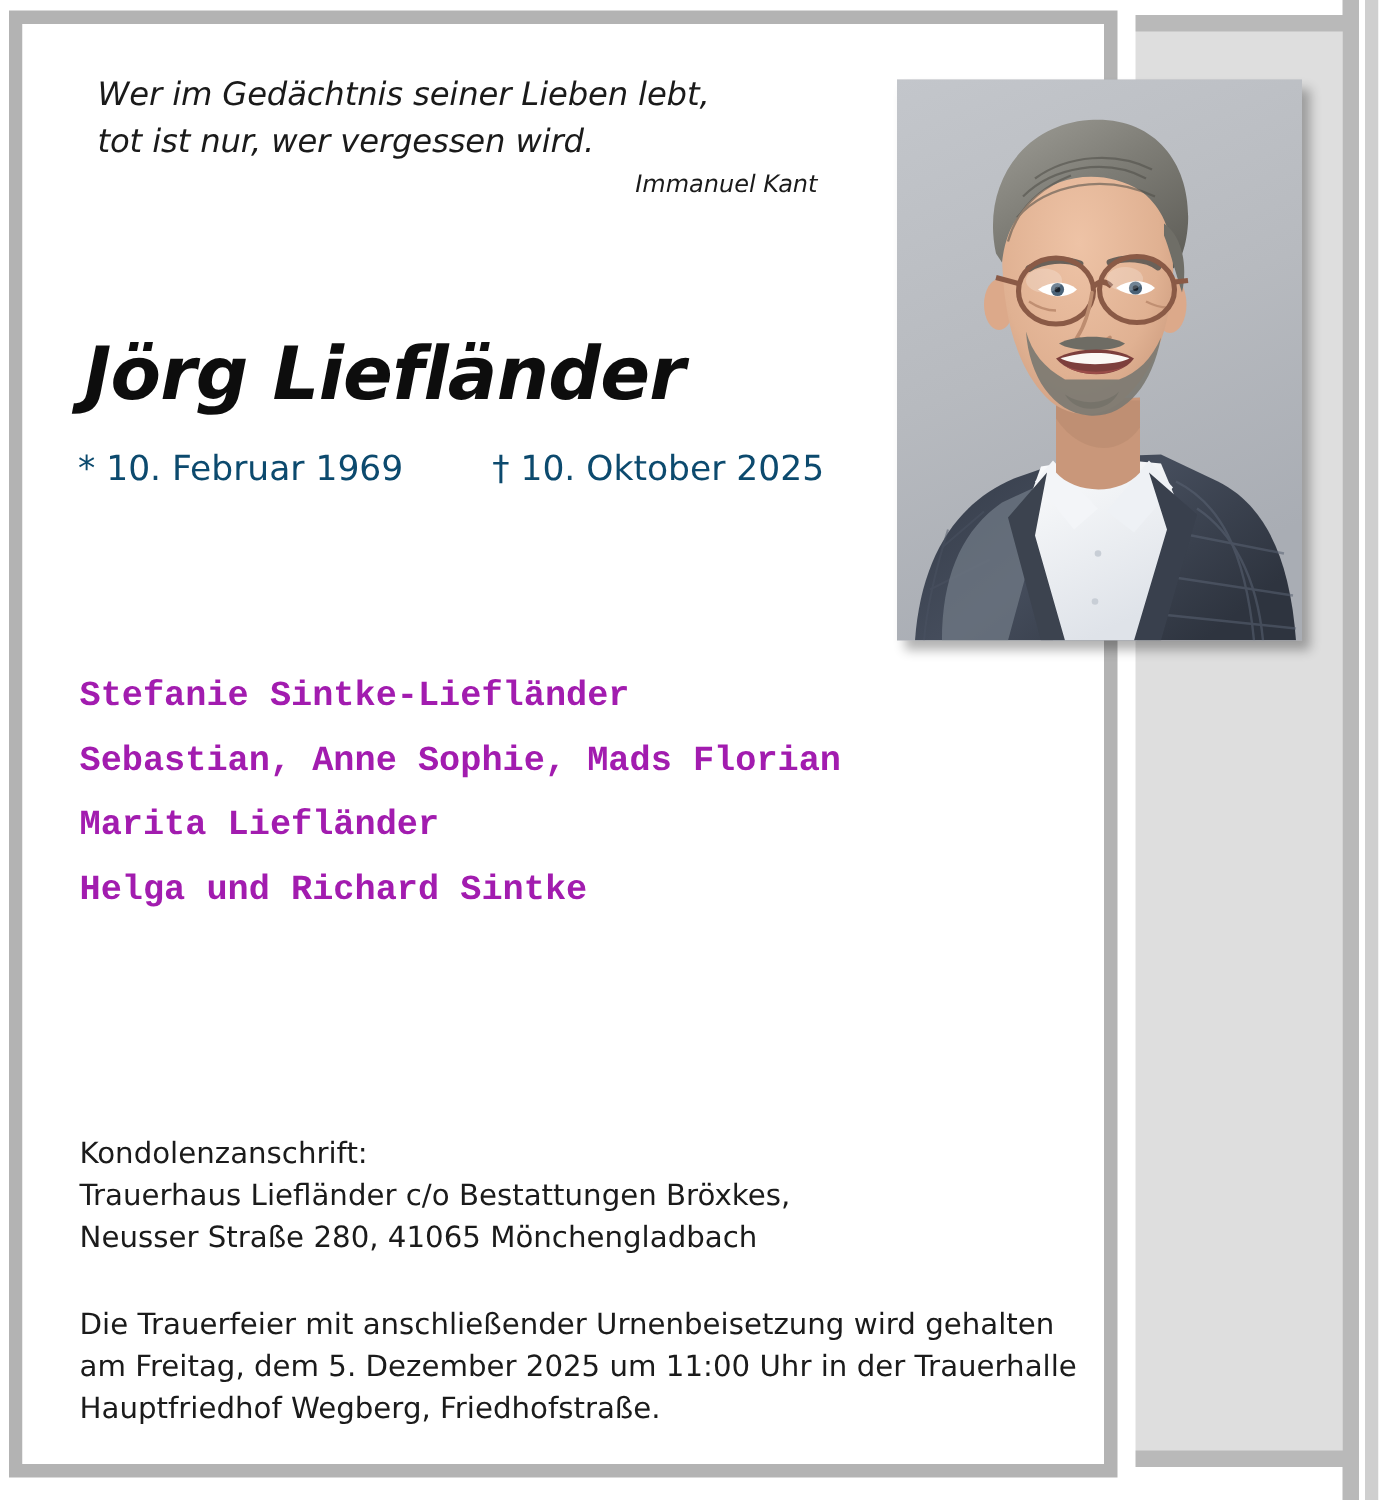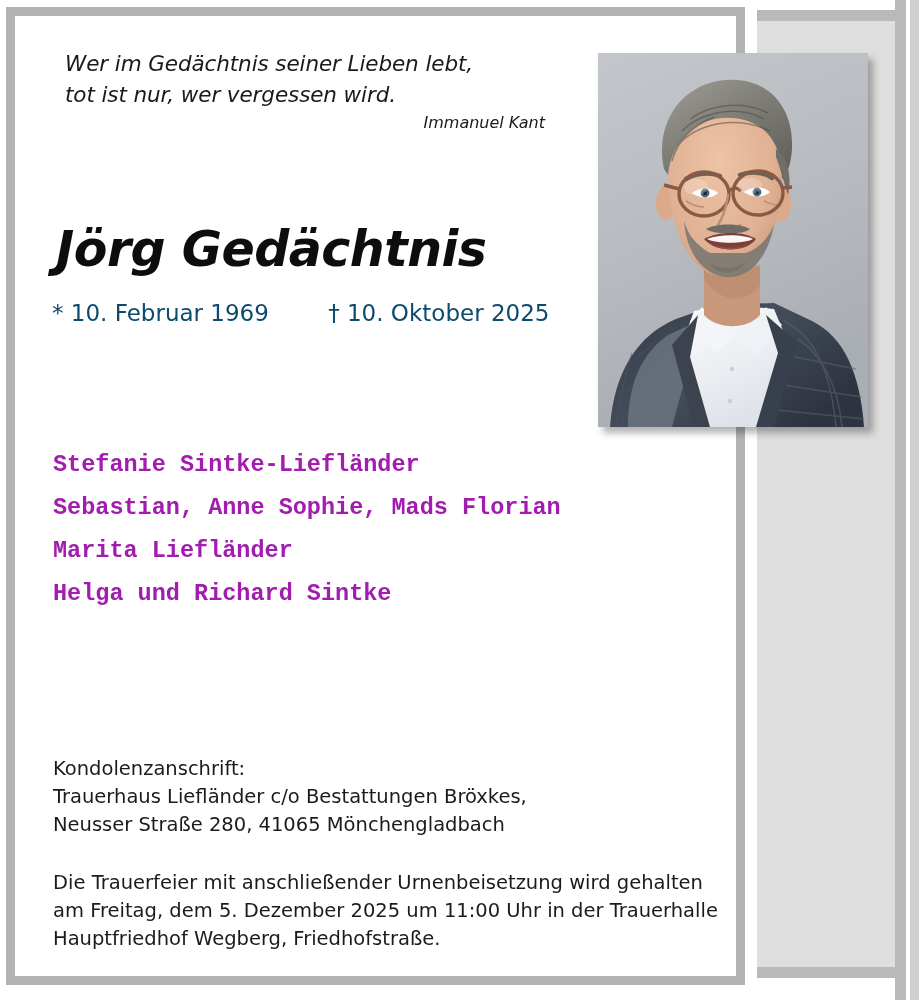--- a/index.html
+++ b/index.html
@@ -360,21 +360,21 @@
         <path d="M108 176 C118 170 142 170 152 176 C146 182 116 182 108 176 Z" fill="#6e6c64"></path>
 
         <path d="M106 186 C120 178 146 178 158 186 C148 200 118 200 106 186 Z" fill="#7d3f3c"></path>
         <path d="M109 186 C122 181 144 181 155 186 C145 191 119 191 109 186 Z" fill="#fbf8f4"></path>
         <path d="M112 191 C124 196 142 196 152 191 C142 198 122 198 112 191 Z" fill="#9b4d49"></path>
 
         <path d="M112 210 C124 218 140 216 148 208 C142 222 120 224 112 210 Z" fill="#6e6c64" opacity="0.6"></path>
       </svg>
     </div>
 
-    <div class="deceased-name">Jörg Gedächtnis</div>
+    <div class="deceased-name">Jörg Liefländer</div>
 
     <div class="dates-row">
       <span class="date-birth">* 10. Februar 1969</span>
       <span class="date-death">† 10. Oktober 2025</span>
     </div>
 
     <div class="mourners">
       <div class="mourn-name">Stefanie Sintke-Liefländer</div>
       <div class="mourn-name">Sebastian, Anne Sophie, Mads Florian</div>
       <div class="mourn-name">Marita Liefländer</div>

